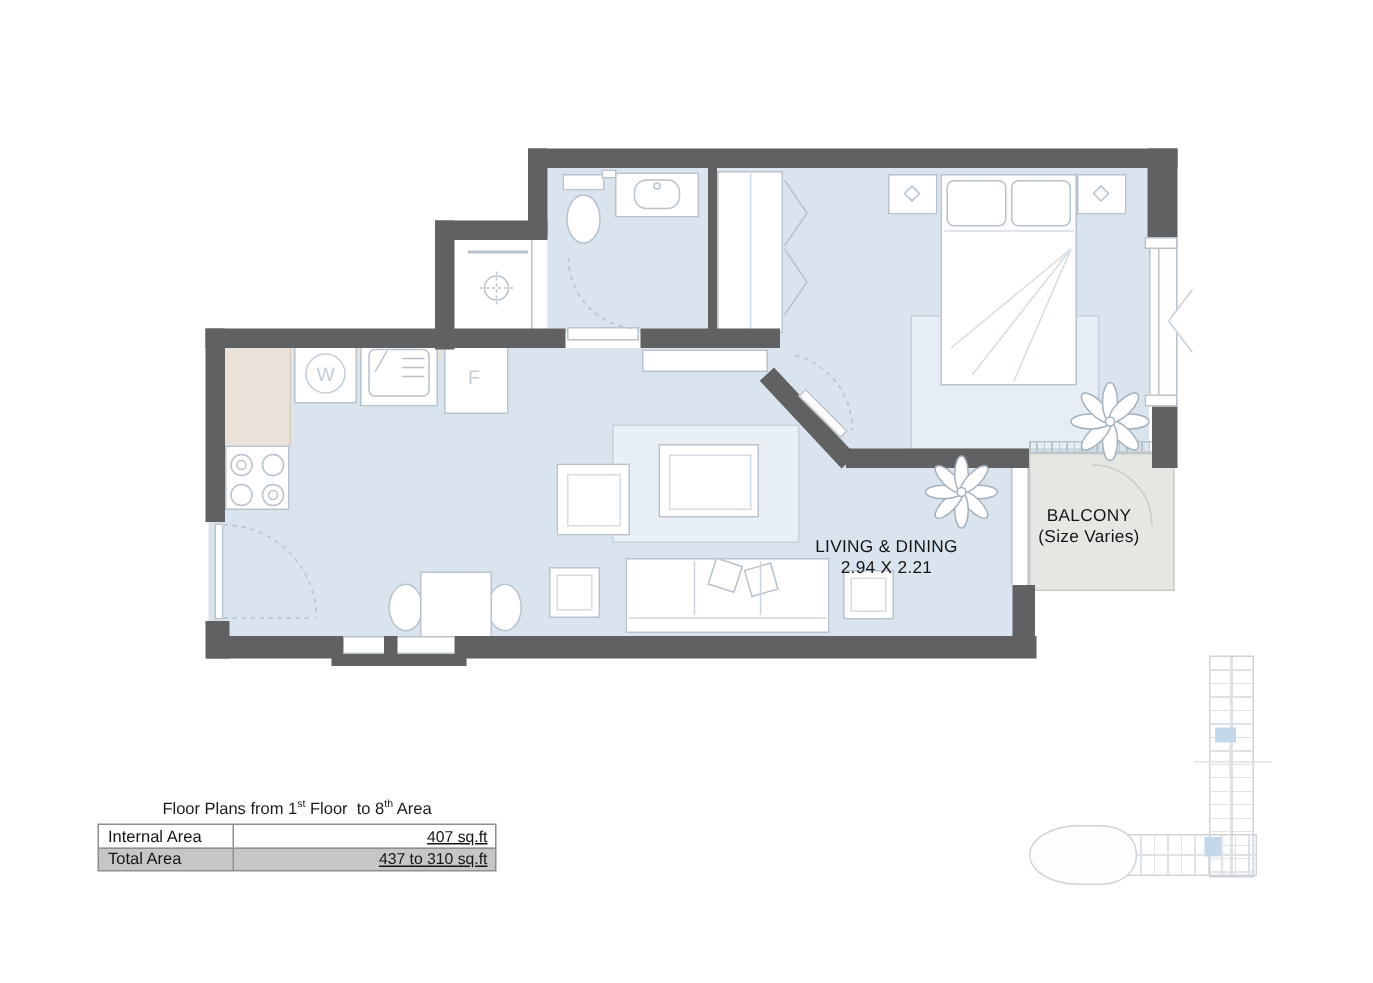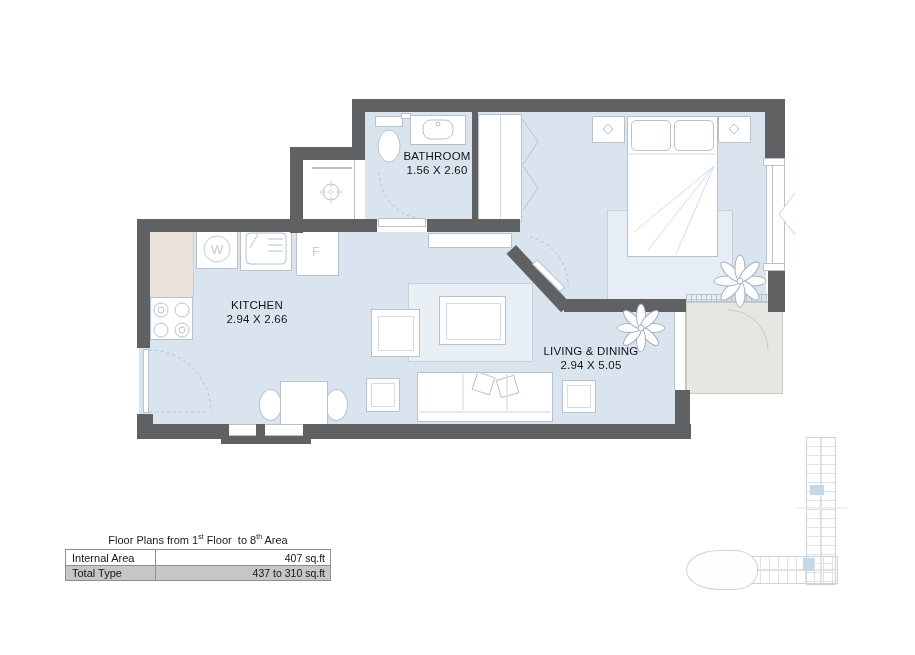--- a/index.html
+++ b/index.html
@@ -29,21 +29,21 @@
   .title{position:absolute;left:84px;top:496px;font-size:30px;letter-spacing:.5px;color:#1b1b1b;z-index:6;}
   .subtitle{position:absolute;left:65px;top:533px;width:266px;text-align:center;font-size:11px;color:#1b1b1b;z-index:6;}
   .subtitle sup{font-size:7px;vertical-align:super;}
   .area-table{position:absolute;left:65px;top:549px;width:266px;z-index:6;font-size:11px;
               border:1px solid #8f8f8f;box-sizing:border-box;background:#fff;}
   .t-row{display:flex;height:15px;border-top:1px solid #8f8f8f;box-sizing:border-box;align-items:center;}
   .t-row:first-child{border-top:none;}
   .t-row.shade{background:#c6c6c6;}
   .t-label{width:90px;border-right:1px solid #8f8f8f;align-self:stretch;display:flex;align-items:center;
            padding-left:6px;box-sizing:border-box;}
-  .t-value{flex:1;text-align:right;padding-right:5px;font-size:10.5px;}
+  .t-value{flex:1;text-align:right;padding-right:5px;font-size:10.5px;text-decoration:underline;}
   
   .kp{position:absolute;box-sizing:border-box;border:1px solid #ced3d8;background:#fefefe;z-index:1;}
   .kp-blue{position:absolute;background:#c3d8e8;z-index:2;}
 </style>
 </head>
 <body>
 
 <div class="page">
 
   <div class="floor" style="left:365px;top:112px;width:401px;height:110px;"></div>
@@ -248,42 +248,38 @@
         </g>
       <circle cx="0" cy="0" r="3"></circle>
     </g>
 
     <g stroke="#dfe3e7" fill="none">
       <line x1="796" y1="508" x2="848" y2="508"></line>
       <line x1="820" y1="498" x2="820" y2="518"></line>
     </g>
   </svg>
 
-  <div class="lbl" style="left:377px;top:150px;width:120px;">
-    <div>BATHROOM</div>
-    <div>1.56 X 2.60</div>
-  </div>
-  <div class="lbl" style="left:197px;top:299px;width:120px;">
-    <div>KITCHEN</div>
-    <div>2.94 X 2.66</div>
-  </div>
-  <div class="lbl" style="left:526px;top:345px;width:130px;">
+  <div class="lbl" style="left:526px;top:359px;width:130px;">
     <div>LIVING &amp; DINING</div>
-    <div>2.94 X 5.05</div>
+    <div>2.94 X 2.21</div>
+  </div>
+  <div class="lbl" style="left:666px;top:338px;width:120px;">
+    <div>BALCONY</div>
+    <div>(Size Varies)</div>
   </div>
 
   <div class="subtitle pre"><span>Floor Plans from </span><span>1</span><sup>st</sup><span> Floor  to </span><span>8</span><sup>th</sup><span> Area</span></div>
 
   <div class="area-table">
     <div class="t-row">
       <div class="t-label">Internal Area</div>
       <div class="t-value pre">407 sq.ft</div>
     </div>
     <div class="t-row shade">
-      <div class="t-label">Total Type</div>
+      <div class="t-label">Total Area</div>
       <div class="t-value pre">437 to 310 sq.ft</div>
     </div>
   </div>
 
   <div class="abs" style="left:680px;top:430px;width:235px;height:225px;z-index:1;">
     <div class="kp" style="left:126px;top:7px;width:30px;height:148px;background:
         repeating-linear-gradient(180deg, rgba(0,0,0,0) 0 8px, #dde2e6 8px 9px),
         linear-gradient(90deg, transparent 0 47%, #dde2e6 47% 53%, transparent 53%);"></div>
     <div class="kp" style="left:62px;top:126px;width:96px;height:28px;background:
         repeating-linear-gradient(90deg, rgba(0,0,0,0) 0 8px, #dde2e6 8px 9px),

